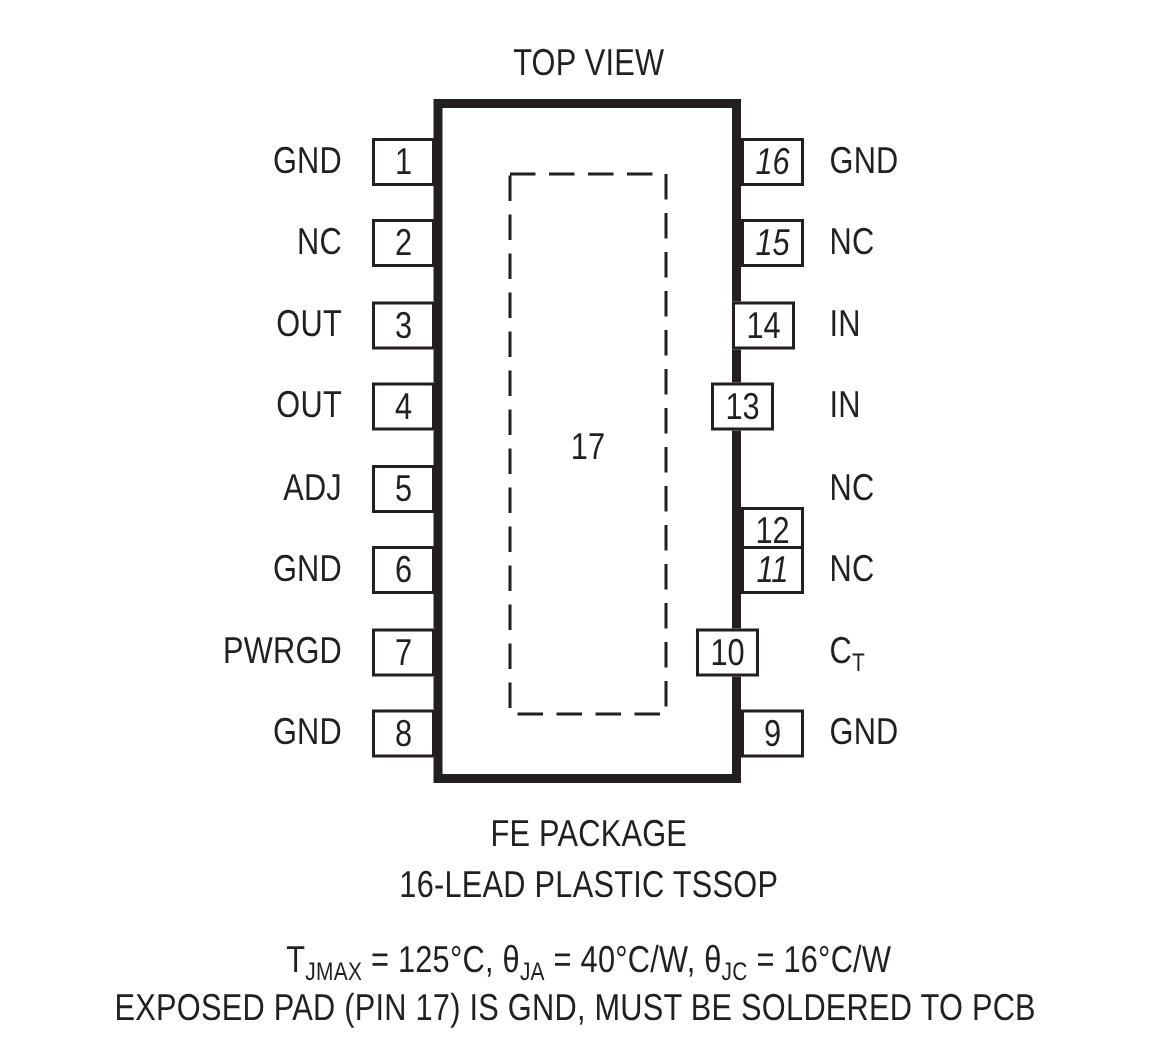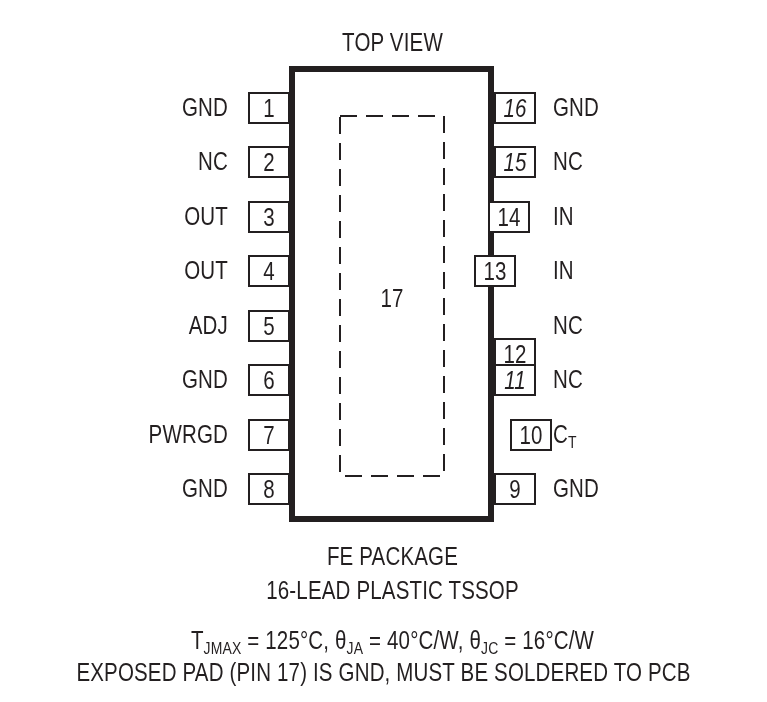--- a/index.html
+++ b/index.html
@@ -74,21 +74,21 @@
   </div>
 <div class="pin" style="left:474px; top:255px;">
     <span>13</span>
   </div>
 <div class="pin" style="left:494px; top:310px;margin-top:28px;">
     <span>12</span>
   </div>
 <div class="pin" style="left:494px; top:364px;font-style:italic;">
     <span>11</span>
   </div>
-<div class="pin" style="left:510px; top:419px;">
+<div class="pin" style="left:464px; top:419px;">
     <span>10</span>
   </div>
 <div class="pin" style="left:494px; top:473px;">
     <span>9</span>
   </div>
 
 <div class="t tl" style="left:553px; top:95px;">GND</div>
 <div class="t tl" style="left:553px; top:149px;">NC</div>
 <div class="t tl" style="left:553px; top:204px;">IN</div>
 <div class="t tl" style="left:553px; top:258px;">IN</div>

